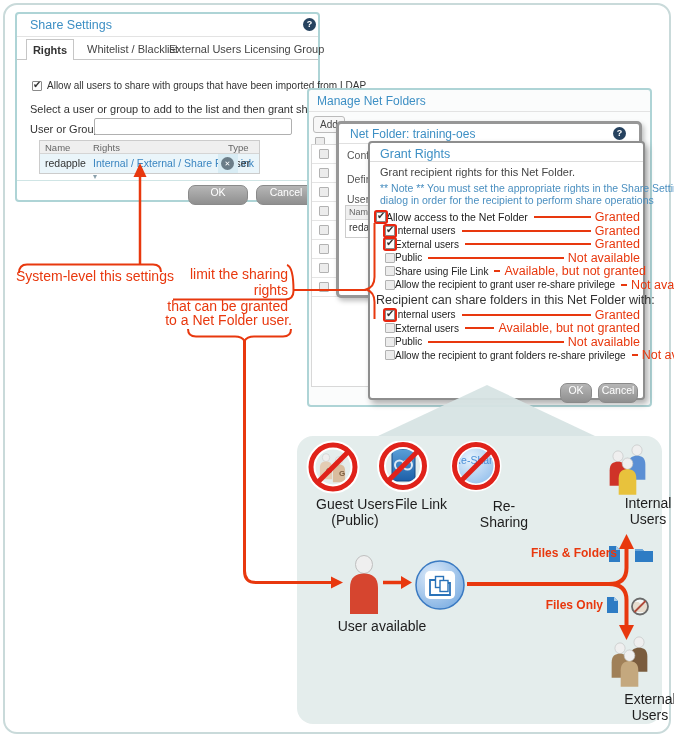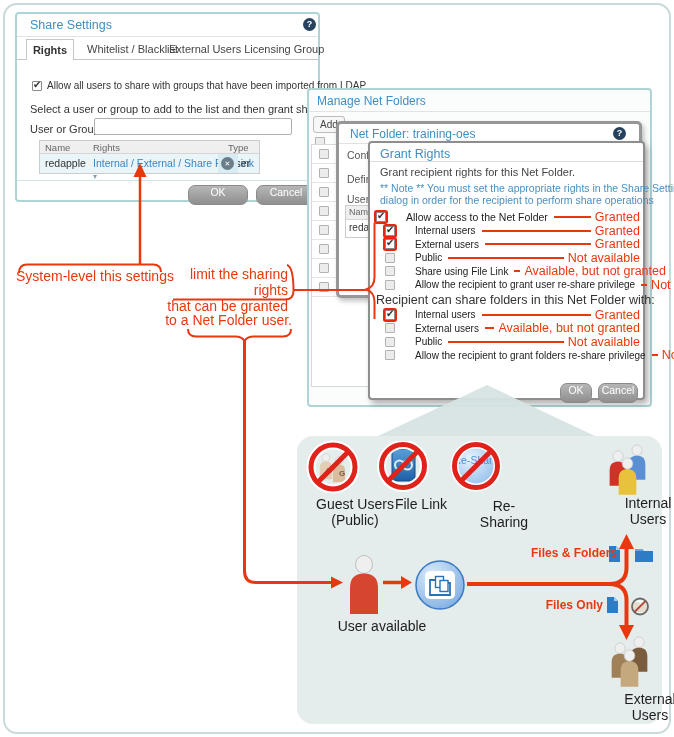--- a/index.html
+++ b/index.html
@@ -67,21 +67,21 @@
 
   
   #grant-dlg{left:368px;top:141px;width:277px;height:259px;border:2px solid #8e8e8e;border-radius:4px;box-shadow:3px 4px 6px rgba(0,0,0,.3);z-index:4;}
   #grant-dlg .titleline{position:absolute;left:0;top:18px;width:100%;border-top:1px solid #dcdcdc;}
   #grant-desc{position:absolute;left:10px;top:23px;font-size:11px;color:#444;white-space:nowrap;}
   .grant-note{position:absolute;left:10px;font-size:10.5px;color:var(--noteblue);white-space:nowrap;}
   #grant-list{position:absolute;left:6px;top:66px;width:264px;}
   .gr-item{display:flex;align-items:center;height:13.5px;}
   .gr-item.first{height:15px;}
   .gr-item.indent{padding-left:9px;}
-  .gr-label{font-size:10px;color:#222;white-space:nowrap;margin-left:20px;}
+  .gr-label{font-size:10px;color:#222;white-space:nowrap;margin-left:0;}
   .gr-line{flex:1;border-top:2px solid var(--red);margin:0 4px 0 6px;min-width:6px;}
   .gr-status{font-size:12.5px;color:var(--red);white-space:nowrap;}
   .gr-header{font-size:12.5px;color:#333;height:16.5px;line-height:17px;white-space:nowrap;}
 
   
   #panel{position:absolute;left:297px;top:436px;width:365px;height:288px;background:var(--panel);border-radius:16px;z-index:1;}
   .dia-label{position:absolute;font-size:14px;color:#1d1d1d;text-align:center;line-height:16px;margin-left:20px;}
   .red-label{position:absolute;font-size:12px;font-weight:bold;color:var(--red);white-space:nowrap;text-align:right;}
   .icon{position:absolute;}
 

